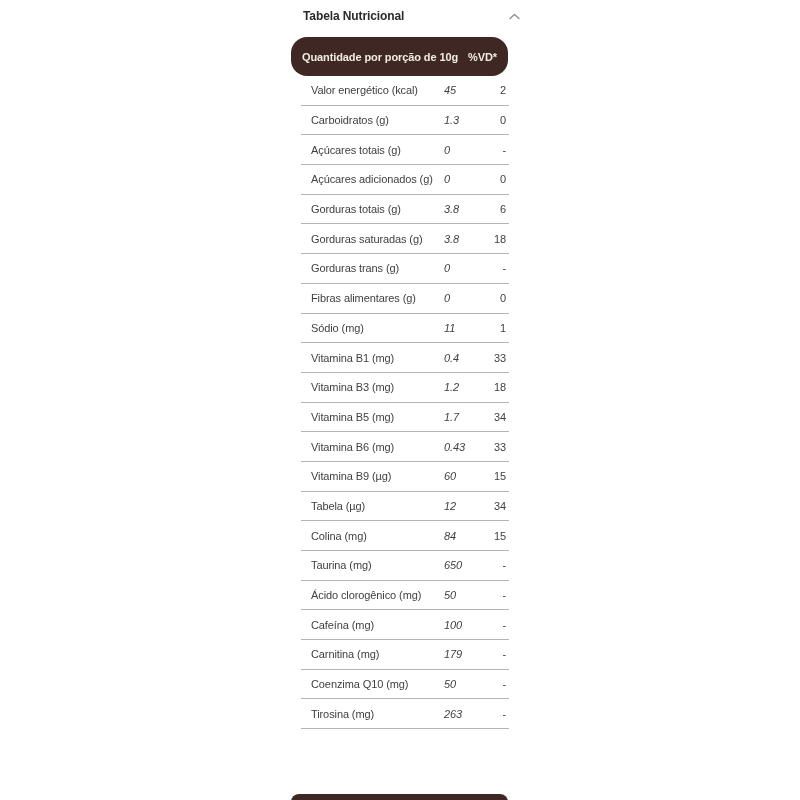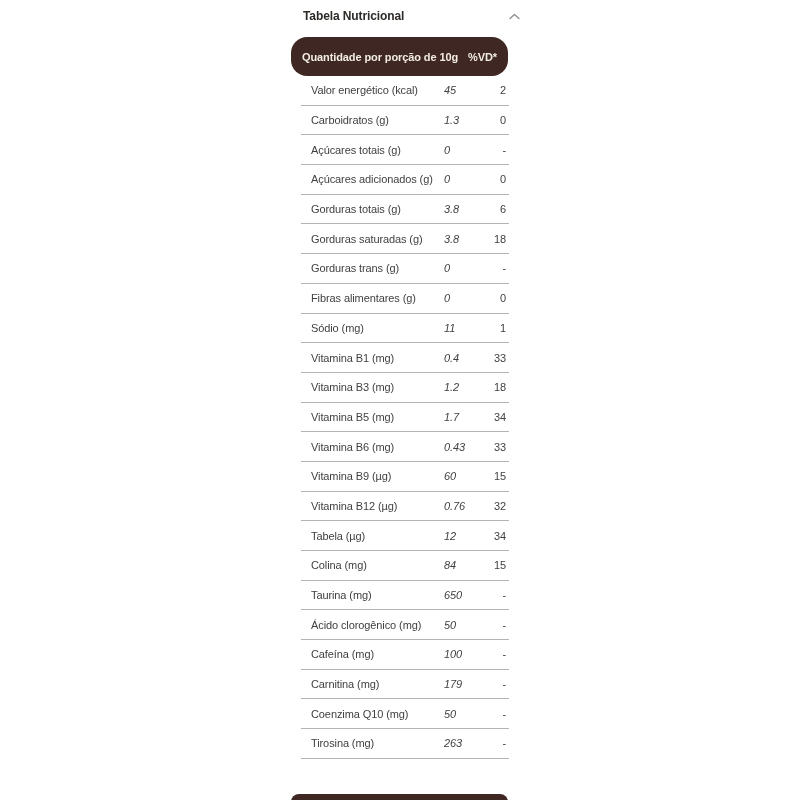--- a/index.html
+++ b/index.html
@@ -142,25 +142,20 @@
         <span class="lbl">Vitamina B6 (mg)</span>
         <span class="val">0.43</span>
         <span class="vd">33</span>
       </div>
       <div class="row">
         <span class="lbl">Vitamina B9 (µg)</span>
         <span class="val">60</span>
         <span class="vd">15</span>
       </div>
       <div class="row">
-        <span class="lbl">Vitamina B12 (µg)</span>
-        <span class="val">0.76</span>
-        <span class="vd">32</span>
-      </div>
-      <div class="row">
         <span class="lbl">Tabela (µg)</span>
         <span class="val">12</span>
         <span class="vd">34</span>
       </div>
       <div class="row">
         <span class="lbl">Colina (mg)</span>
         <span class="val">84</span>
         <span class="vd">15</span>
       </div>
       <div class="row">

